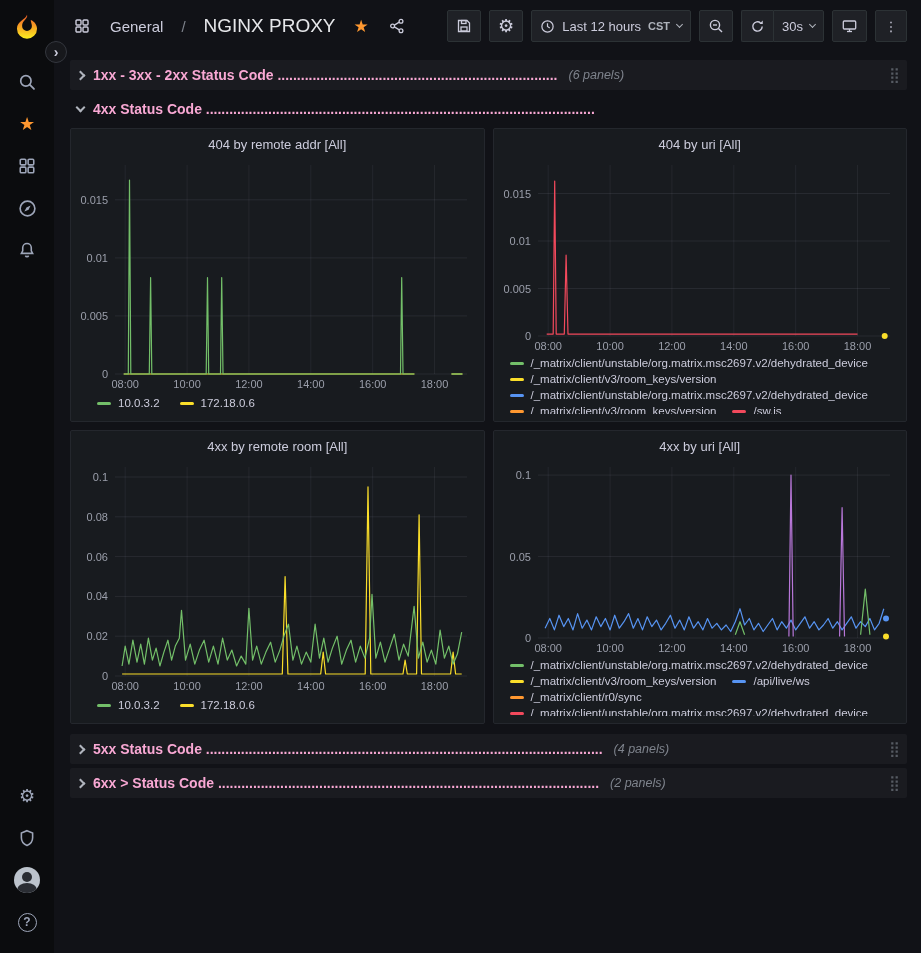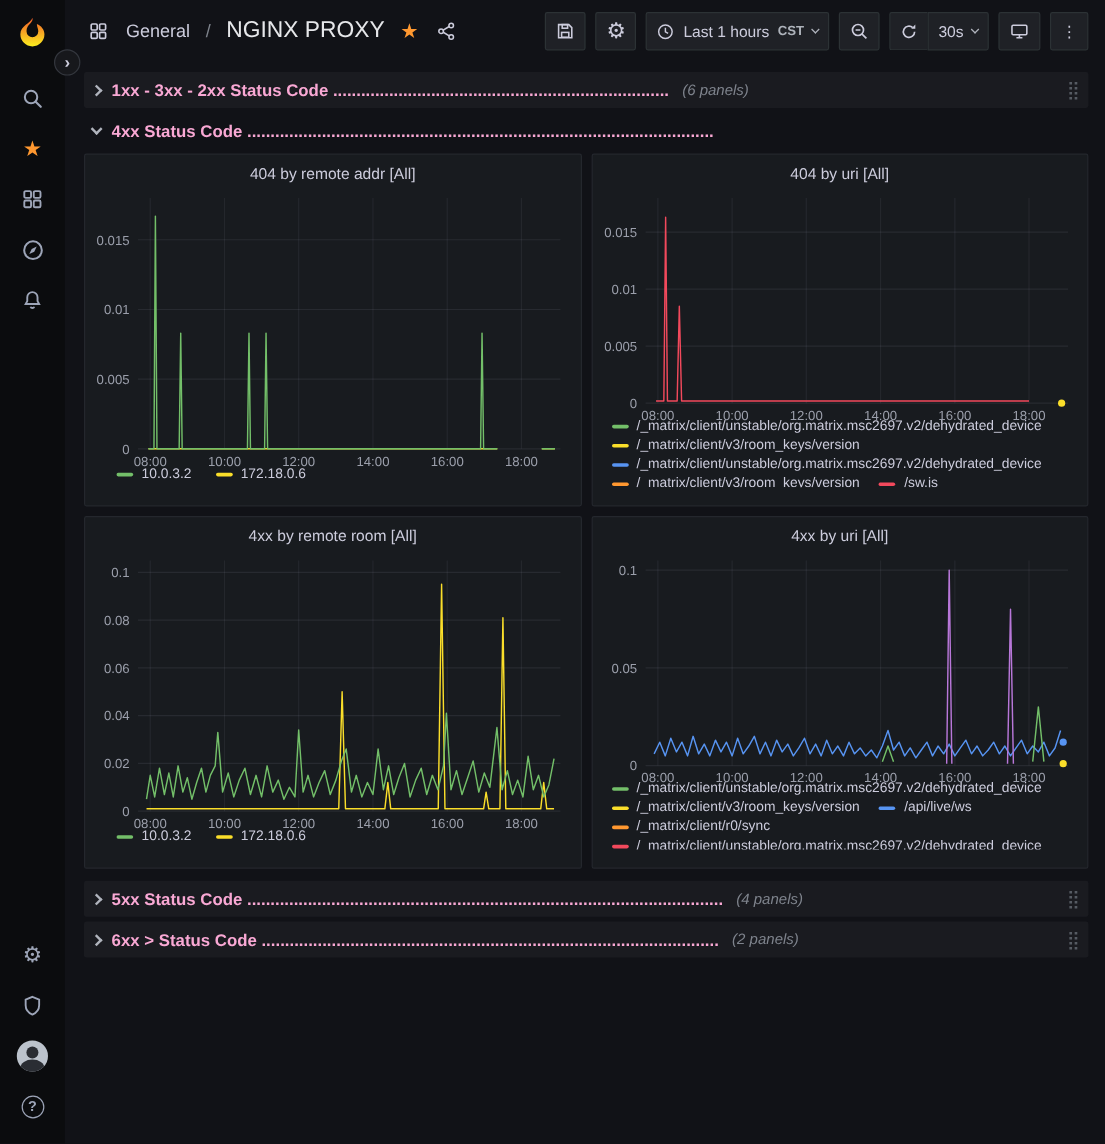--- a/index.html
+++ b/index.html
@@ -37,21 +37,21 @@
   .avatar-body { position:absolute; top:16px; left:3px; width:20px; height:14px; border-radius:50% 50% 0 0; background:#2a2d33; }
   .expand-btn {
     position:absolute; left:45px; top:41px; width:22px; height:22px; border-radius:50%;
     background:#17181c; border:1px solid #34373e; color:#ccccdc; z-index:30;
     display:flex; align-items:center; justify-content:center; font-size:14px; font-weight:700;
     cursor:pointer; padding:0; line-height:1;
   }
   
   .main { margin-left:54px; }
   .navbar { height:52px; display:flex; align-items:center; padding:0 14px 0 18px; gap:8px; }
-  .crumb-group { display:flex; align-items:center; gap:13px; }
+  .crumb-group { display:flex; align-items:center; gap:18px; }
   .crumb-section { font-size:15px; color:#ccccdc; cursor:pointer; }
   .crumb-sep { color:#7e838c; font-size:15px; }
   .crumb-title { font-size:19px; color:#e6e7ea; font-weight:400; cursor:pointer; }
   .fav-star { color:#ff9830; font-size:17px; cursor:pointer; line-height:1; }
   .icon-plain { color:#ccccdc; background:none; border:none; padding:2px; cursor:pointer; display:flex; align-items:center; }
   .nav-right { margin-left:auto; display:flex; align-items:center; gap:8px; }
   .nav-btn {
     height:32px; min-width:32px; display:flex; align-items:center; justify-content:center; gap:7px;
     padding:0 8px; background:#1f2126; border:1px solid #2c3235; border-radius:2px;
     color:#ccccdc; font-size:13px; cursor:pointer;
@@ -89,21 +89,21 @@
     padding:0 7px; border-radius:2px; cursor:pointer;
   }
   .row-header.collapsed { background:rgba(204,204,220,0.05); }
   .row-title { font-weight:700; font-size:14px; color:#f9a8d4; white-space:nowrap; overflow:hidden; }
   .row-count { font-style:italic; color:#7e838c; font-size:12.5px; flex:none; margin-left:2px; }
   .row-drag { margin-left:auto; color:#565b63; font-size:15px; display:none; cursor:grab; flex:none; }
   .row-header.collapsed .row-drag { display:block; }
   .panels-grid { display:grid; grid-template-columns:1fr 1fr; gap:8px; margin:2px 0 10px; }
   .panel {
     background:#181b1f; border:1px solid #24272d; border-radius:2px; height:294px;
-    display:flex; flex-direction:column; padding:5px 8px 15px; min-width:0;
+    display:flex; flex-direction:column; padding:5px 8px 7px; min-width:0;
   }
   .panel-header { flex:none; text-align:center; font-size:13px; font-weight:500; color:#ccccdc; height:24px; line-height:22px; cursor:pointer; }
   .plot { flex:1; min-height:0; cursor:crosshair; }
   .legend { flex:none; padding-left:8px; font-size:11.5px; color:#ccccdc; }
   .legend.row { display:flex; gap:20px; align-items:center; height:22px; padding-left:18px; }
   .legend.wrap { display:flex; flex-wrap:wrap; column-gap:16px; row-gap:4px; max-height:60px; overflow:hidden; align-content:flex-start; padding-top:3px; }
   .legend-item { display:flex; align-items:center; gap:7px; white-space:nowrap; overflow:hidden; max-width:100%; cursor:pointer; }
   .legend-mark { width:14px; height:3px; border-radius:2px; flex:none; }
 </style>
 </head>
@@ -209,21 +209,21 @@
         </svg>
       </button>
       <button class="nav-btn">
         <span class="glyph-gear">⚙</span>
       </button>
       <button class="nav-btn">
         <svg width="15" height="15" viewBox="0 0 16 16" fill="none" stroke="currentColor" stroke-width="1.3">
           <circle cx="8" cy="8" r="6"></circle>
             <path d="M8 4.5V8l2.4 1.5"></path>
         </svg>
-        <span>Last 1 hours</span>
+        <span>Last 12 hours</span>
         <span class="tz">CST</span>
         <span class="chev chev-down chev-sm"></span>
       </button>
       <button class="nav-btn">
         <svg width="16" height="16" viewBox="0 0 16 16" fill="none" stroke="currentColor" stroke-width="1.4">
           <circle cx="7" cy="7" r="4.6"></circle>
             <line x1="10.4" y1="10.4" x2="14" y2="14"></line>
             <line x1="5" y1="7" x2="9" y2="7"></line>
         </svg>
       </button>

